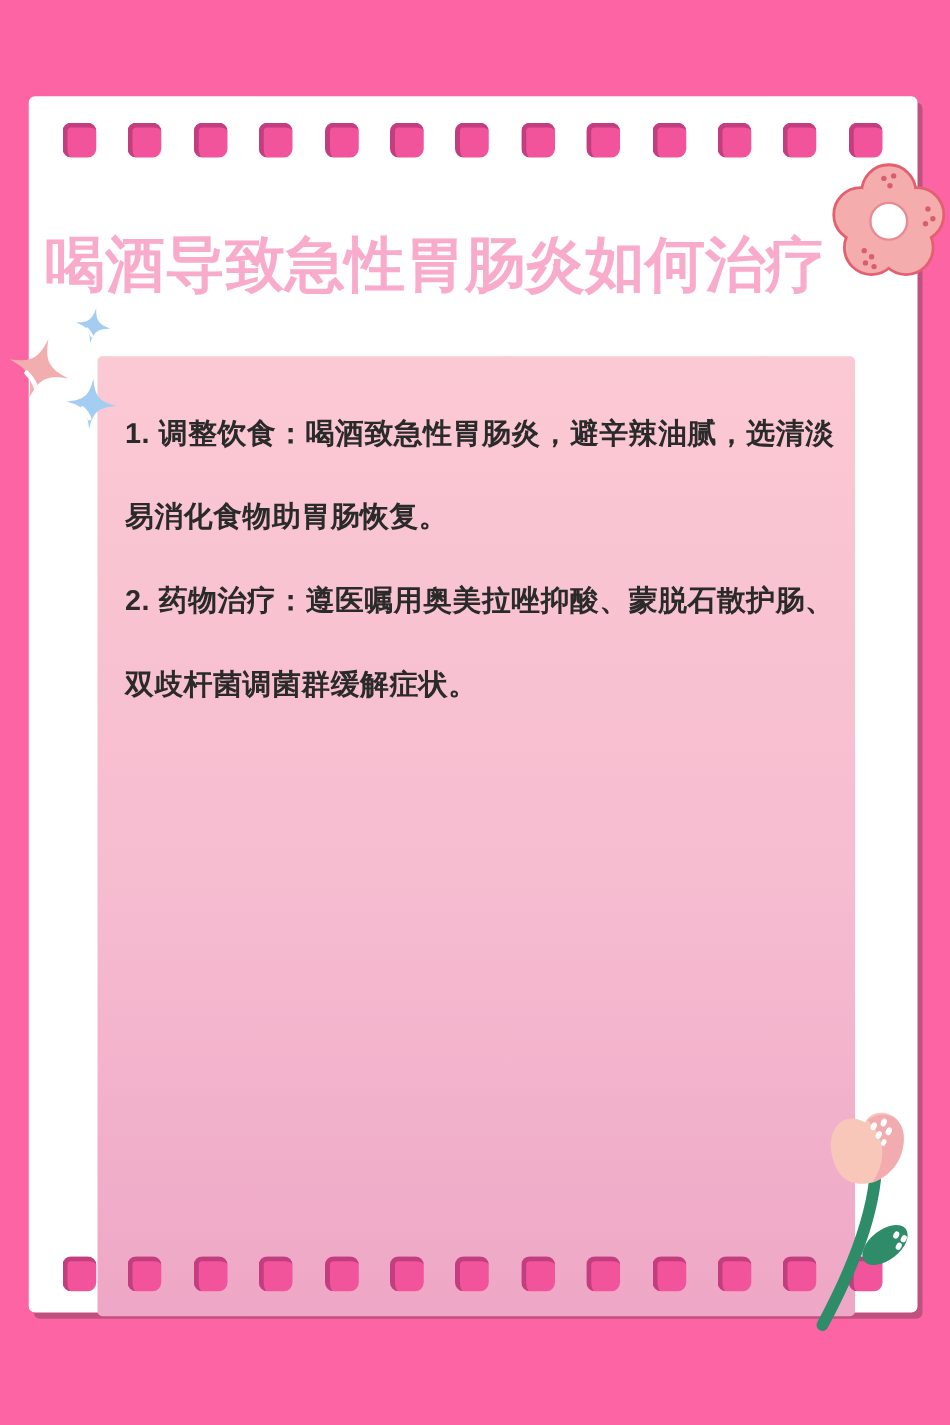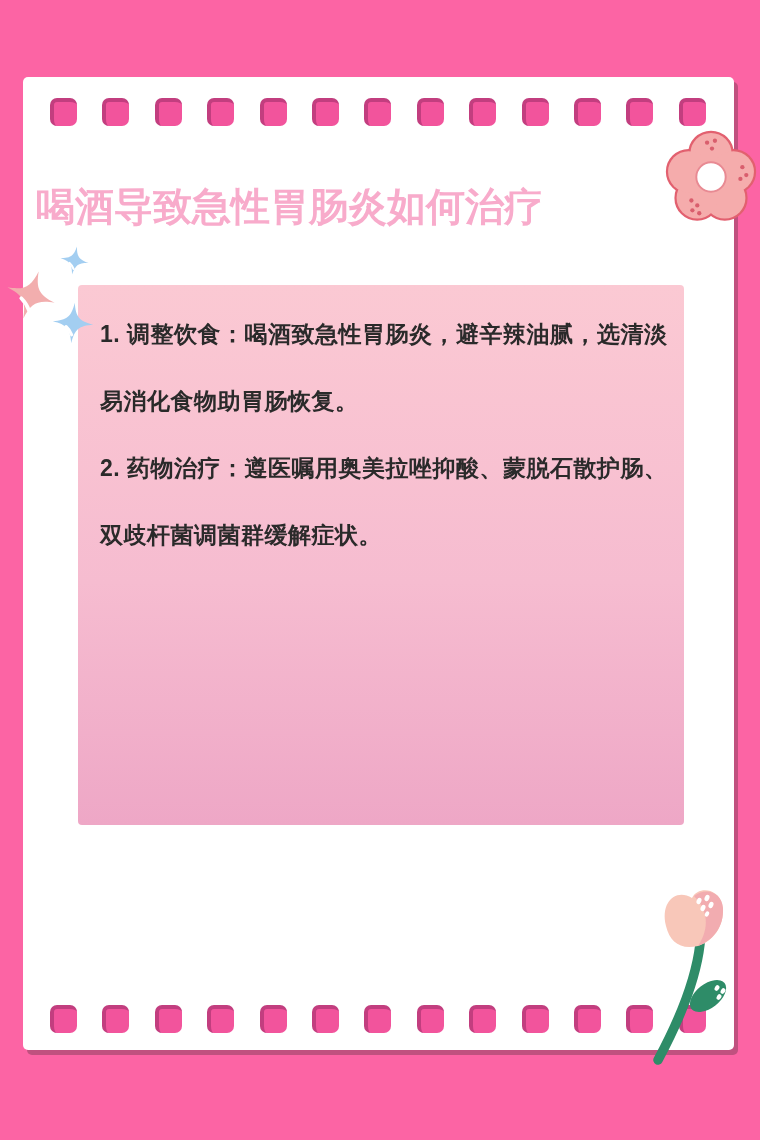--- a/index.html
+++ b/index.html
@@ -28,28 +28,28 @@
   .strip-bottom{top:928px;}
   .hole{
     box-sizing:border-box;width:27px;height:28px;
     background:#F2549C;border-radius:7px;
     border-top:4px solid #C23E7F;border-left:4px solid #C23E7F;
   }
 
   
   .title{
     position:absolute;left:13px;top:103px;margin:0;
-    font-size:39px;font-weight:900;letter-spacing:0px;
+    font-size:48px;font-weight:900;letter-spacing:0px;
     color:#F8ABCB;white-space:nowrap;
   }
 
   
   .content{
-    position:absolute;left:55px;top:208px;width:606px;height:540px;
-    box-sizing:border-box;padding:16px 6px 0 22px;
+    position:absolute;left:55px;top:208px;width:606px;height:768px;
+    box-sizing:border-box;padding:28px 6px 0 22px;
     background:linear-gradient(180deg,#FBC9D3 0%,#F6BCD0 55%,#EEA7C6 100%);
     border-radius:4px;
   }
   .content p{
     margin:0;font-size:23px;line-height:67px;font-weight:600;
     color:#2A2A2A;letter-spacing:0.5px;
   }
 
   
   .deco{position:absolute;pointer-events:none;}

